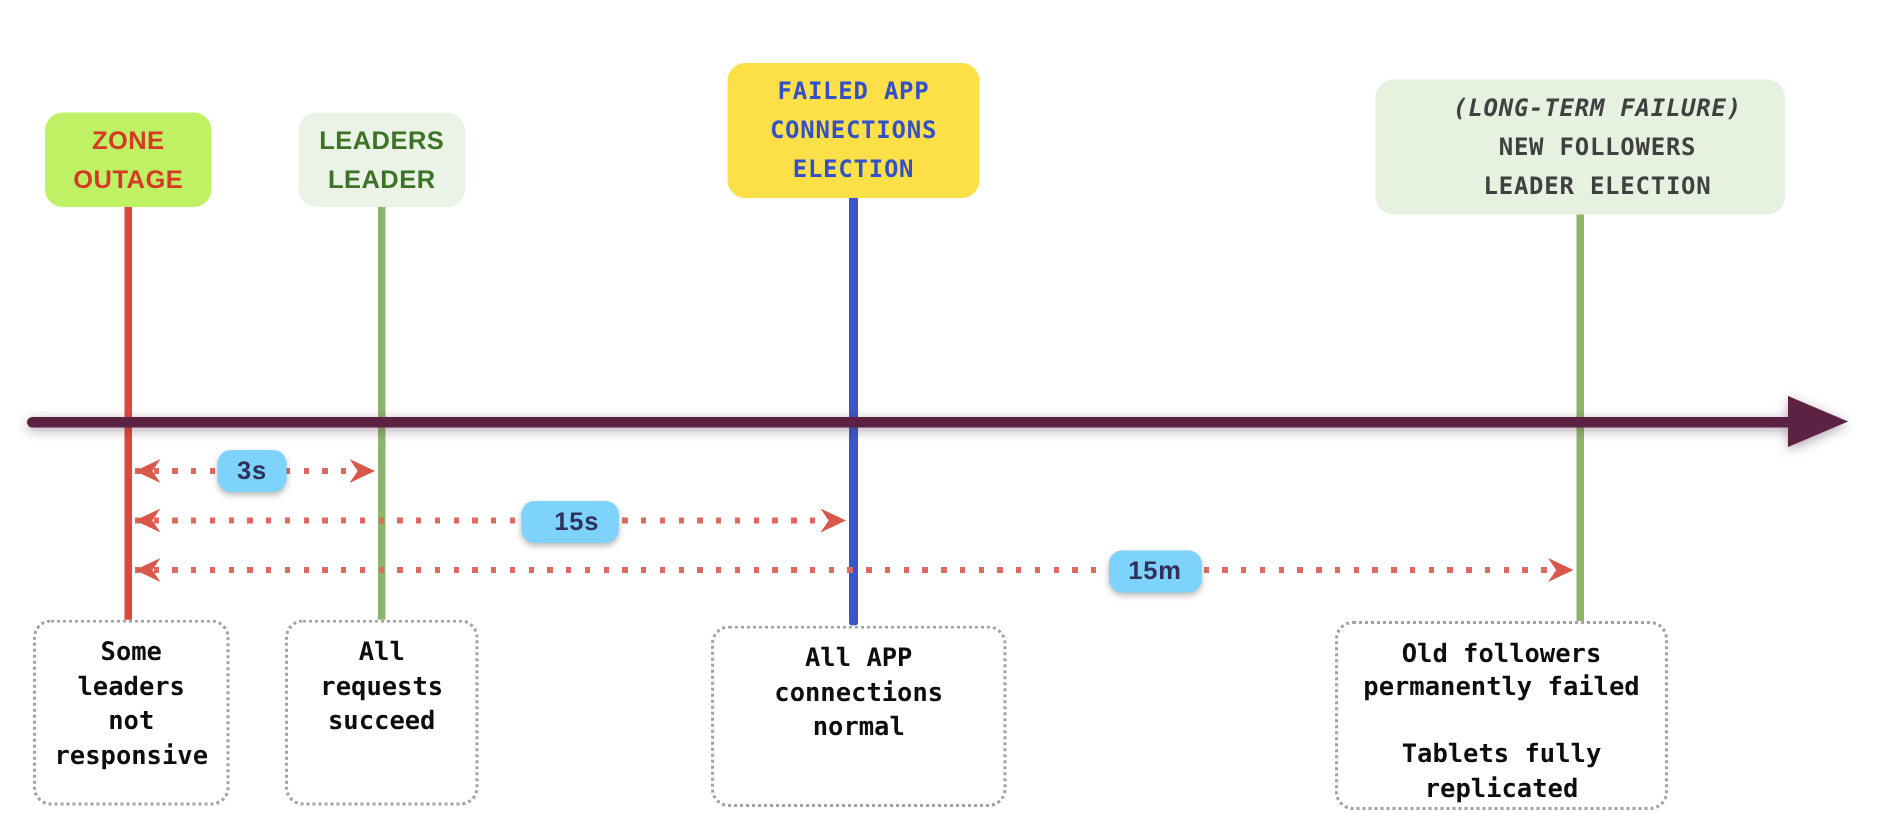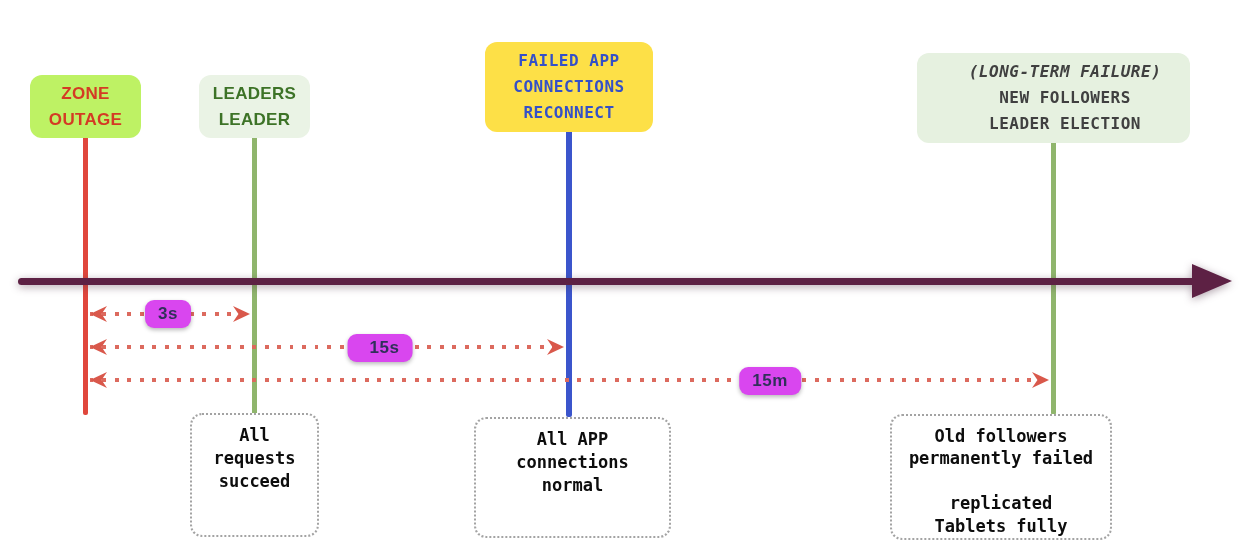--- a/index.html
+++ b/index.html
@@ -28,21 +28,21 @@
     font-size:17px;line-height:1.36;text-align:center;padding-top:9px;box-sizing:border-box;}
   .nline{white-space:nowrap;}
   .nline:empty::before{content:"\00a0";}
   
   .darrow{position:absolute;height:4px;
     background:repeating-linear-gradient(to right,#dc6a5e 0 3.5px,transparent 3.5px 12.5px);}
   .head{position:absolute;width:17px;height:16px;background:#d9584b;}
   .head.hl{clip-path:polygon(0 50%,100% 0,68% 50%,100% 100%);}
   .head.hr{clip-path:polygon(100% 50%,0 0,32% 50%,0 100%);}
   
-  .badge{position:absolute;transform:translate(-50%,-50%);background:#d946ef;color:#30305a;
+  .badge{position:absolute;transform:translate(-50%,-50%);background:#7dd3fc;color:#30305a;
     font-weight:bold;font-size:17px;padding:4px 13px;border-radius:9px;letter-spacing:.5px;
     box-shadow:0 2px 4px rgba(0,0,0,.28);}
 </style>
 </head>
 <body>
 
 <div class="canvas">
 
   <div class="event-line" style="left:83px;top:133px;height:282px;background:#e0473c;"></div>
   <div class="event-line" style="left:252px;top:127px;height:288px;background:#8fb56c;"></div>
@@ -60,21 +60,21 @@
   </div>
 
   <div class="label sans" style="left:199px;top:75px;width:111px;color:#3d7327;background:#eaf3e5;">
     <div class="lline">LEADERS</div>
     <div class="lline">LEADER</div>
   </div>
 
   <div class="label mono" style="left:485px;top:42px;width:168px;color:#3450c8;background:#fde047;">
     <div class="lline">FAILED APP</div>
     <div class="lline">CONNECTIONS</div>
-    <div class="lline">RECONNECT</div>
+    <div class="lline">ELECTION</div>
   </div>
 
   <div class="label mono" style="left:917px;top:53px;width:273px;color:#404040;background:#e6f1e0;padding-left:31px;">
     <div class="lline italic">(LONG-TERM FAILURE)</div>
     <div class="lline">NEW FOLLOWERS</div>
     <div class="lline">LEADER ELECTION</div>
   </div>
 
   <div class="darrow" style="left:90px;top:312px;width:160px;"></div>
   <div class="head hl" style="left:90px;top:306px;"></div>
@@ -84,34 +84,40 @@
   <div class="darrow" style="left:90px;top:345px;width:474px;"></div>
   <div class="head hl" style="left:90px;top:339px;"></div>
   <div class="head hr" style="left:547px;top:339px;"></div>
   <div class="badge" style="left:380px;top:348px;padding-left:22px;">15s</div>
 
   <div class="darrow" style="left:90px;top:378px;width:959px;"></div>
   <div class="head hl" style="left:90px;top:372px;"></div>
   <div class="head hr" style="left:1032px;top:372px;"></div>
   <div class="badge" style="left:770px;top:381px;">15m</div>
 
+  <div class="note" style="left:22px;top:413px;width:131px;height:124px;">
+    <div class="nline">Some</div>
+    <div class="nline">leaders</div>
+    <div class="nline">not</div>
+    <div class="nline">responsive</div>
+  </div>
 
   <div class="note" style="left:190px;top:413px;width:129px;height:124px;">
     <div class="nline">All</div>
     <div class="nline">requests</div>
     <div class="nline">succeed</div>
   </div>
 
   <div class="note" style="left:474px;top:417px;width:197px;height:121px;">
     <div class="nline">All APP</div>
     <div class="nline">connections</div>
     <div class="nline">normal</div>
   </div>
 
   <div class="note" style="left:890px;top:414px;width:222px;height:126px;line-height:1.32;text-align:center;">
     <div class="nline">Old followers</div>
     <div class="nline">permanently failed</div>
     <div class="nline"></div>
+    <div class="nline">Tablets fully</div>
     <div class="nline">replicated</div>
-    <div class="nline">Tablets fully</div>
   </div>
 
 </div>
 
 </body></html>

